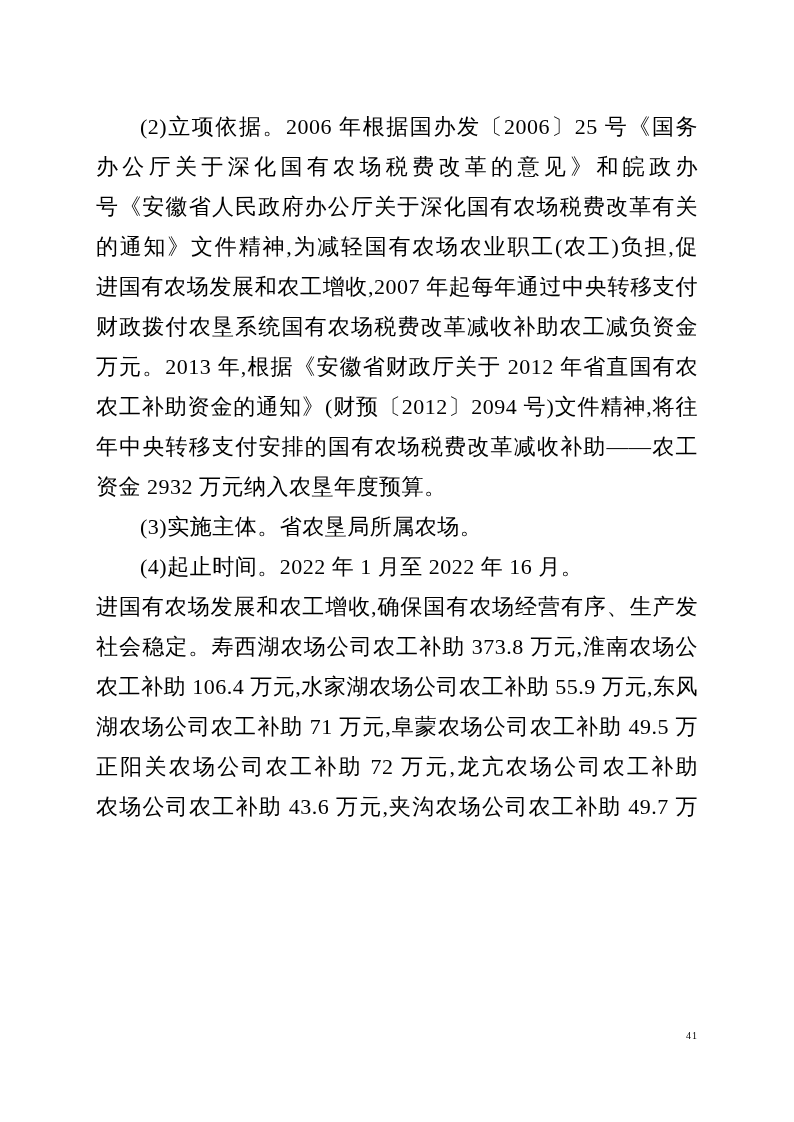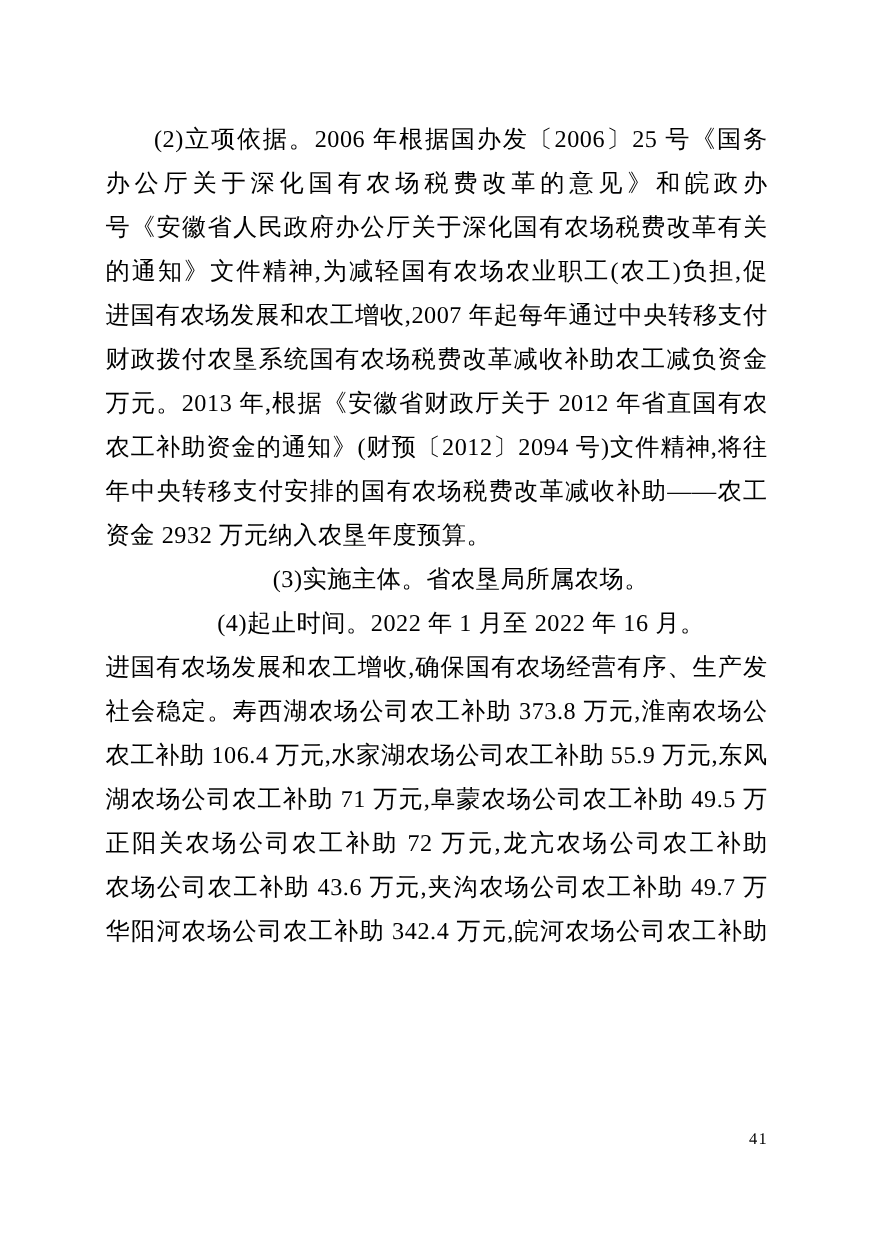--- a/index.html
+++ b/index.html
@@ -28,33 +28,32 @@
   .paragraph {
     margin: 0;
     padding: 0;
   }
   .line {
     height: 40px;
     overflow: hidden;
   }
   .line.indent {
     text-indent: 44px;
-    text-align: center;
   }
   .line.just {
     text-align: justify;
     text-align-last: justify;
   }
   .page-num {
     position: absolute;
     left: 96px;
     top: 1026px;
     width: 602px;
     text-align: right;
-    font-size: 15px;
+    font-size: 10px;
     line-height: 20px;
     letter-spacing: 1px;
   }
 </style>
 </head>
 <body>
 
 <div class="page">
   <div class="text-block">
       <div class="paragraph">
@@ -75,17 +74,16 @@
       <div class="paragraph">
         <div class="line indent">(4)起止时间。2022 年 1 月至 2022 年 16 月。</div>
       </div>
       <div class="paragraph">
         <div class="line just">进国有农场发展和农工增收,确保国有农场经营有序、生产发展、</div>
         <div class="line just">社会稳定。寿西湖农场公司农工补助 373.8 万元,淮南农场公司</div>
         <div class="line just">农工补助 106.4 万元,水家湖农场公司农工补助 55.9 万元,东风</div>
         <div class="line just">湖农场公司农工补助 71 万元,阜蒙农场公司农工补助 49.5 万元,</div>
         <div class="line just">正阳关农场公司农工补助 72 万元,龙亢农场公司农工补助 173.9</div>
         <div class="line just">农场公司农工补助 43.6 万元,夹沟农场公司农工补助 49.7 万元,</div>
-        <div class="line just">华阳河农场公司农工补助 342.4 万元,皖河农场公司农工补助</div>
       </div>
     </div>
   <div class="page-num">41</div>
 </div>
 
 </body></html>

